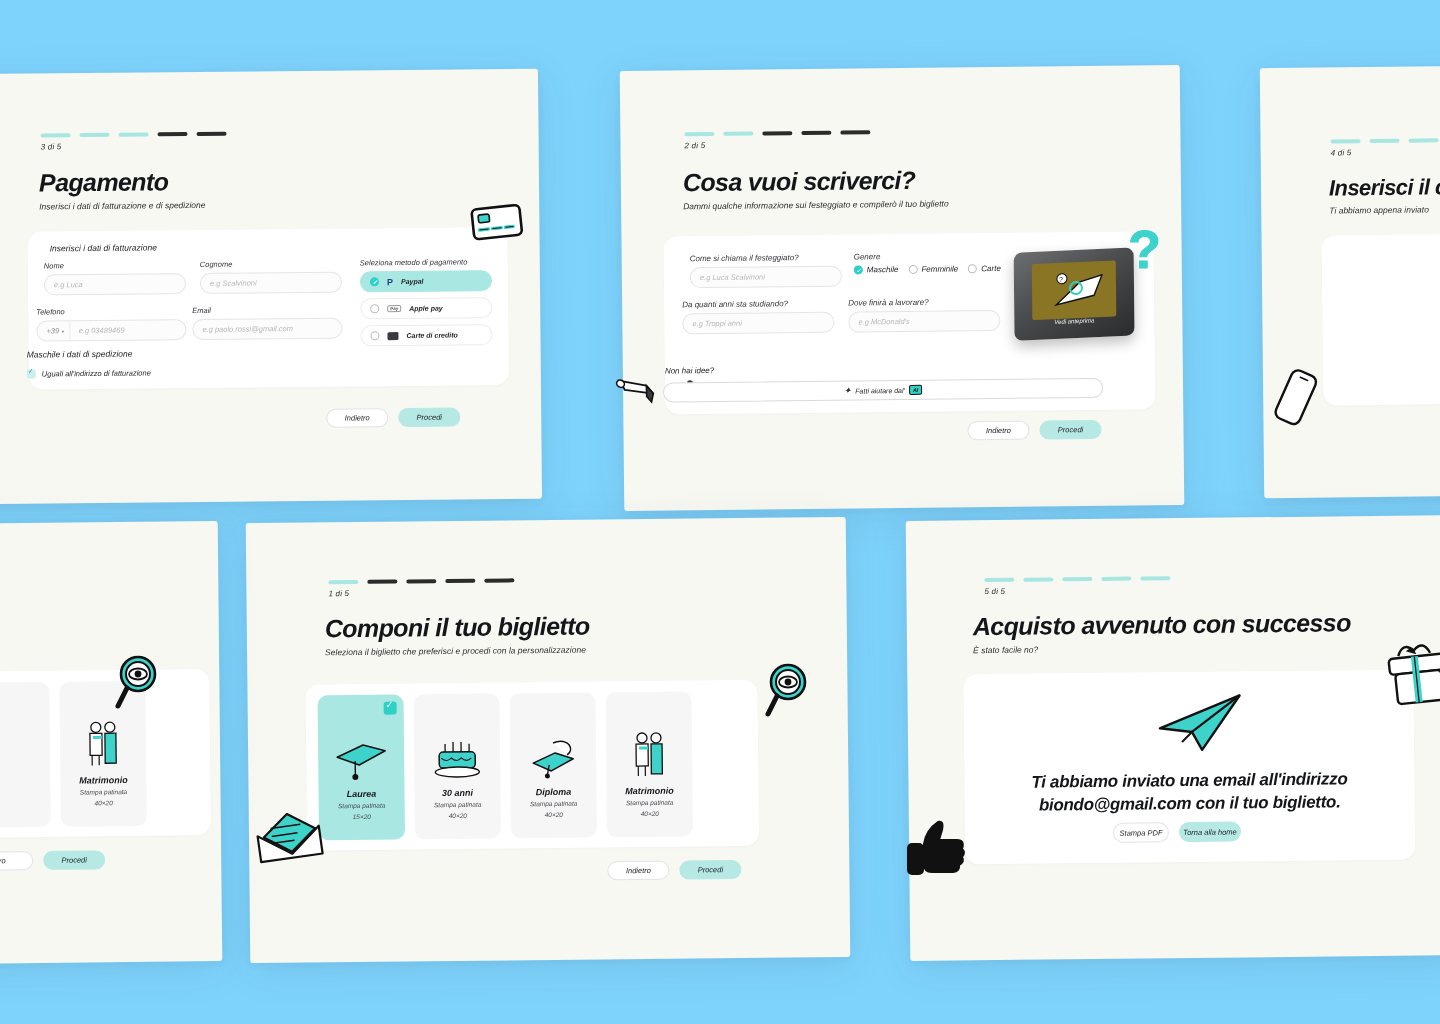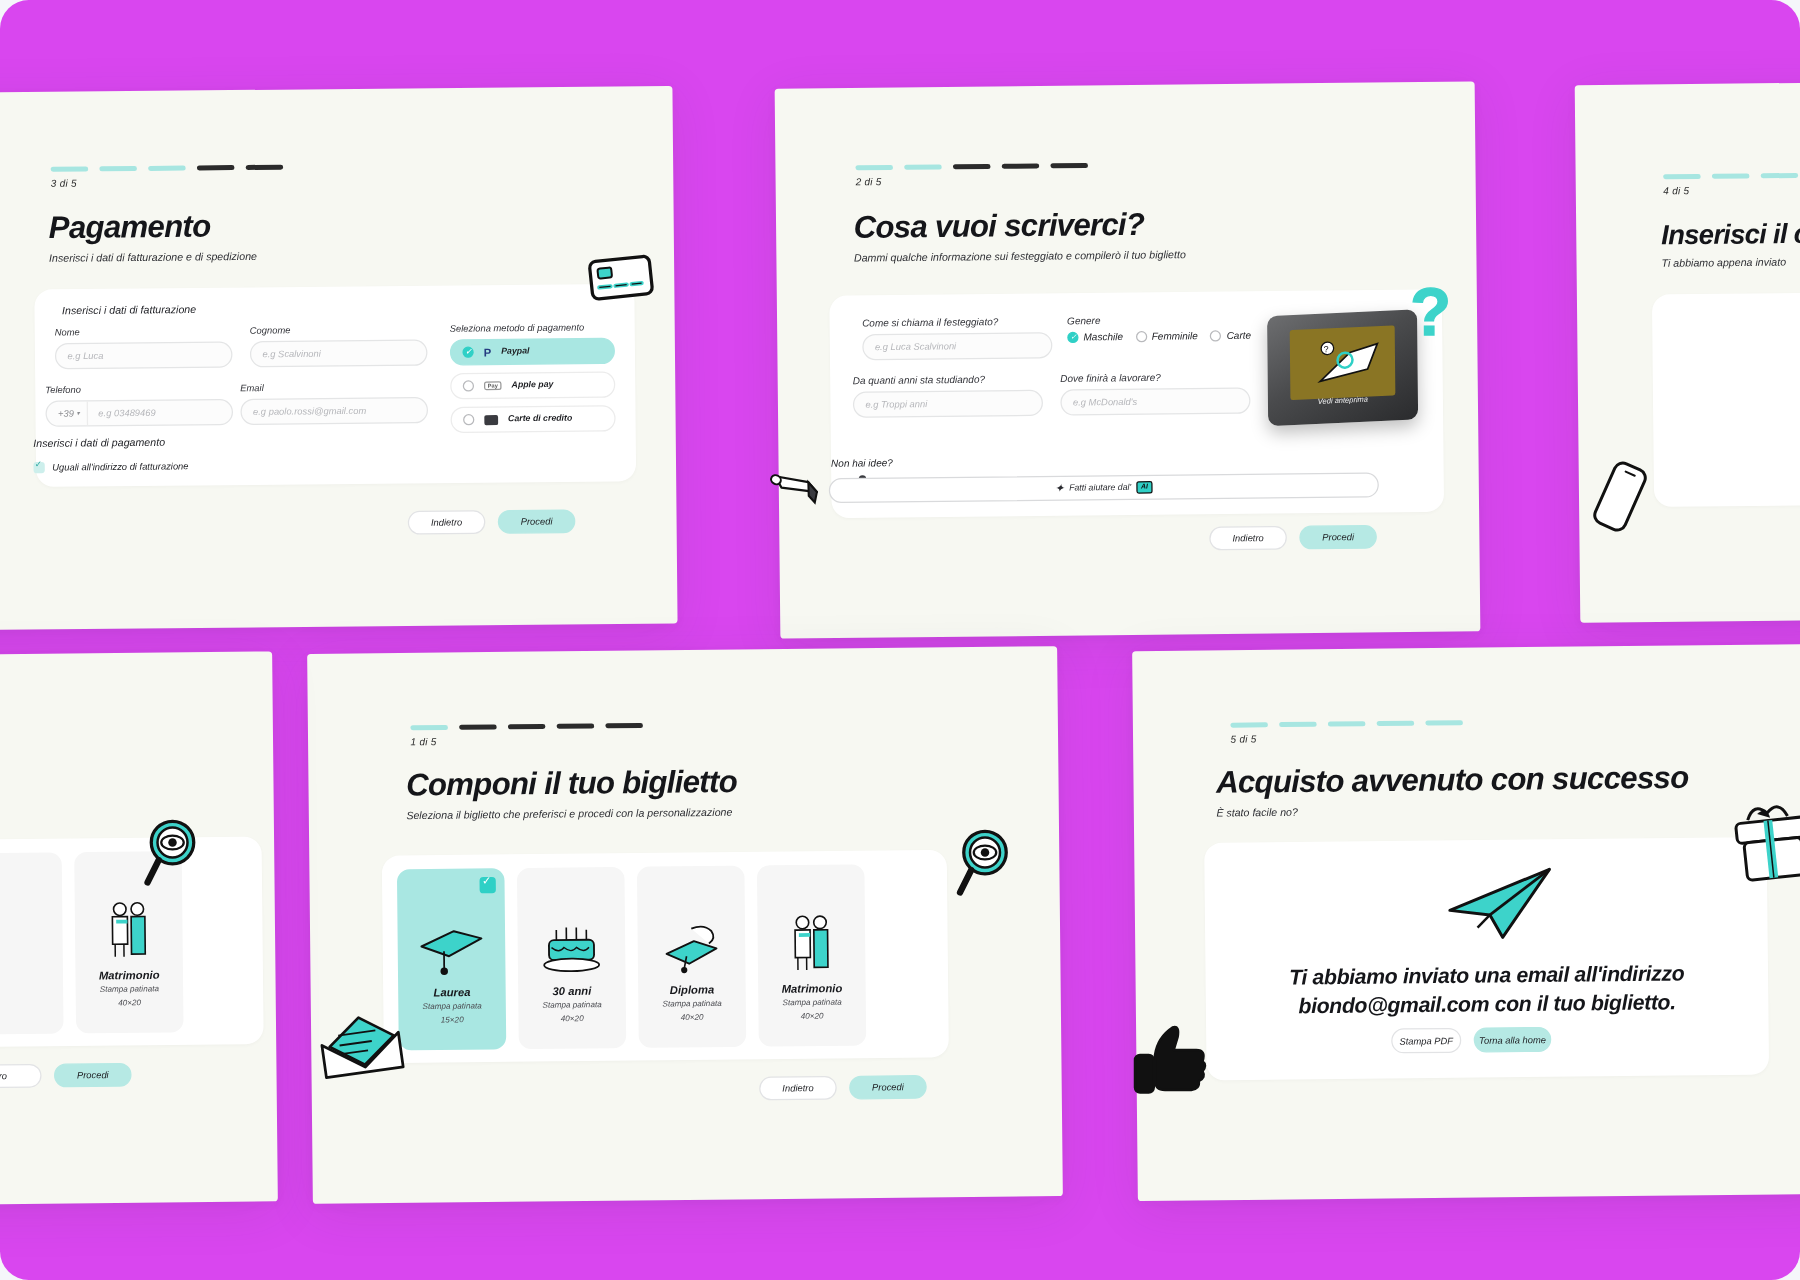--- a/index.html
+++ b/index.html
@@ -3,21 +3,21 @@
 <meta charset="utf-8">
 <style>
   * { box-sizing: border-box; margin: 0; padding: 0; }
   html, body {
     width: 1440px; height: 1024px;
     overflow: hidden;
     background: #f5f6fa;
     font-family: "Liberation Sans", sans-serif;
     -webkit-font-smoothing: antialiased;
   }
-  #stage { position: relative; width: 1440px; height: 1024px; background: #d946ef; overflow: hidden; border-radius: 23px; }
+  #stage { position: relative; width: 1440px; height: 1024px; background: #7dd3fc; overflow: hidden; }
 
   
   .screen {
     position: absolute;
     background: #f7f8f2;
     border-radius: 3px;
     box-shadow: 0 8px 40px rgba(60,60,80,.10), 0 2px 8px rgba(60,60,80,.05);
     overflow: hidden;
   }
   .screen-inner { position: absolute; inset: 0; }
@@ -161,21 +161,21 @@
             <span style="font-size:4.5px;font-style:normal;border:1px solid #999;border-radius:2px;padding:0 2px;color:#555;">Pay</span>
             <span>Apple pay</span>
           </div>
           <div class="payopt" style="margin-top:6px;">
             <span class="radio"></span>
             <span style="display:inline-block;width:11px;height:8px;background:#3a3b40;border-radius:1.5px;"></span>
             <span>Carte di credito</span>
           </div>
         </div>
 
-        <div class="sectlabel" style="position:absolute; left:-2px; top:118px;">Inserisci i dati di pagamento</div>
+        <div class="sectlabel" style="position:absolute; left:-2px; top:118px;">Maschile i dati di spedizione</div>
         <div style="position:absolute; left:-2px; top:138px; display:flex; align-items:center; gap:6px;">
           <span class="chk"></span>
           <span style="font-size:7.5px;font-style:italic;color:#1d1e22;">Uguali all'indirizzo di fatturazione</span>
         </div>
       </div>
 
       <div class="btnrow" style="position:absolute; left:475px; top:338px;">
         <div class="btn">Indietro</div>
         <div class="btn primary">Procedi</div>
       </div>

